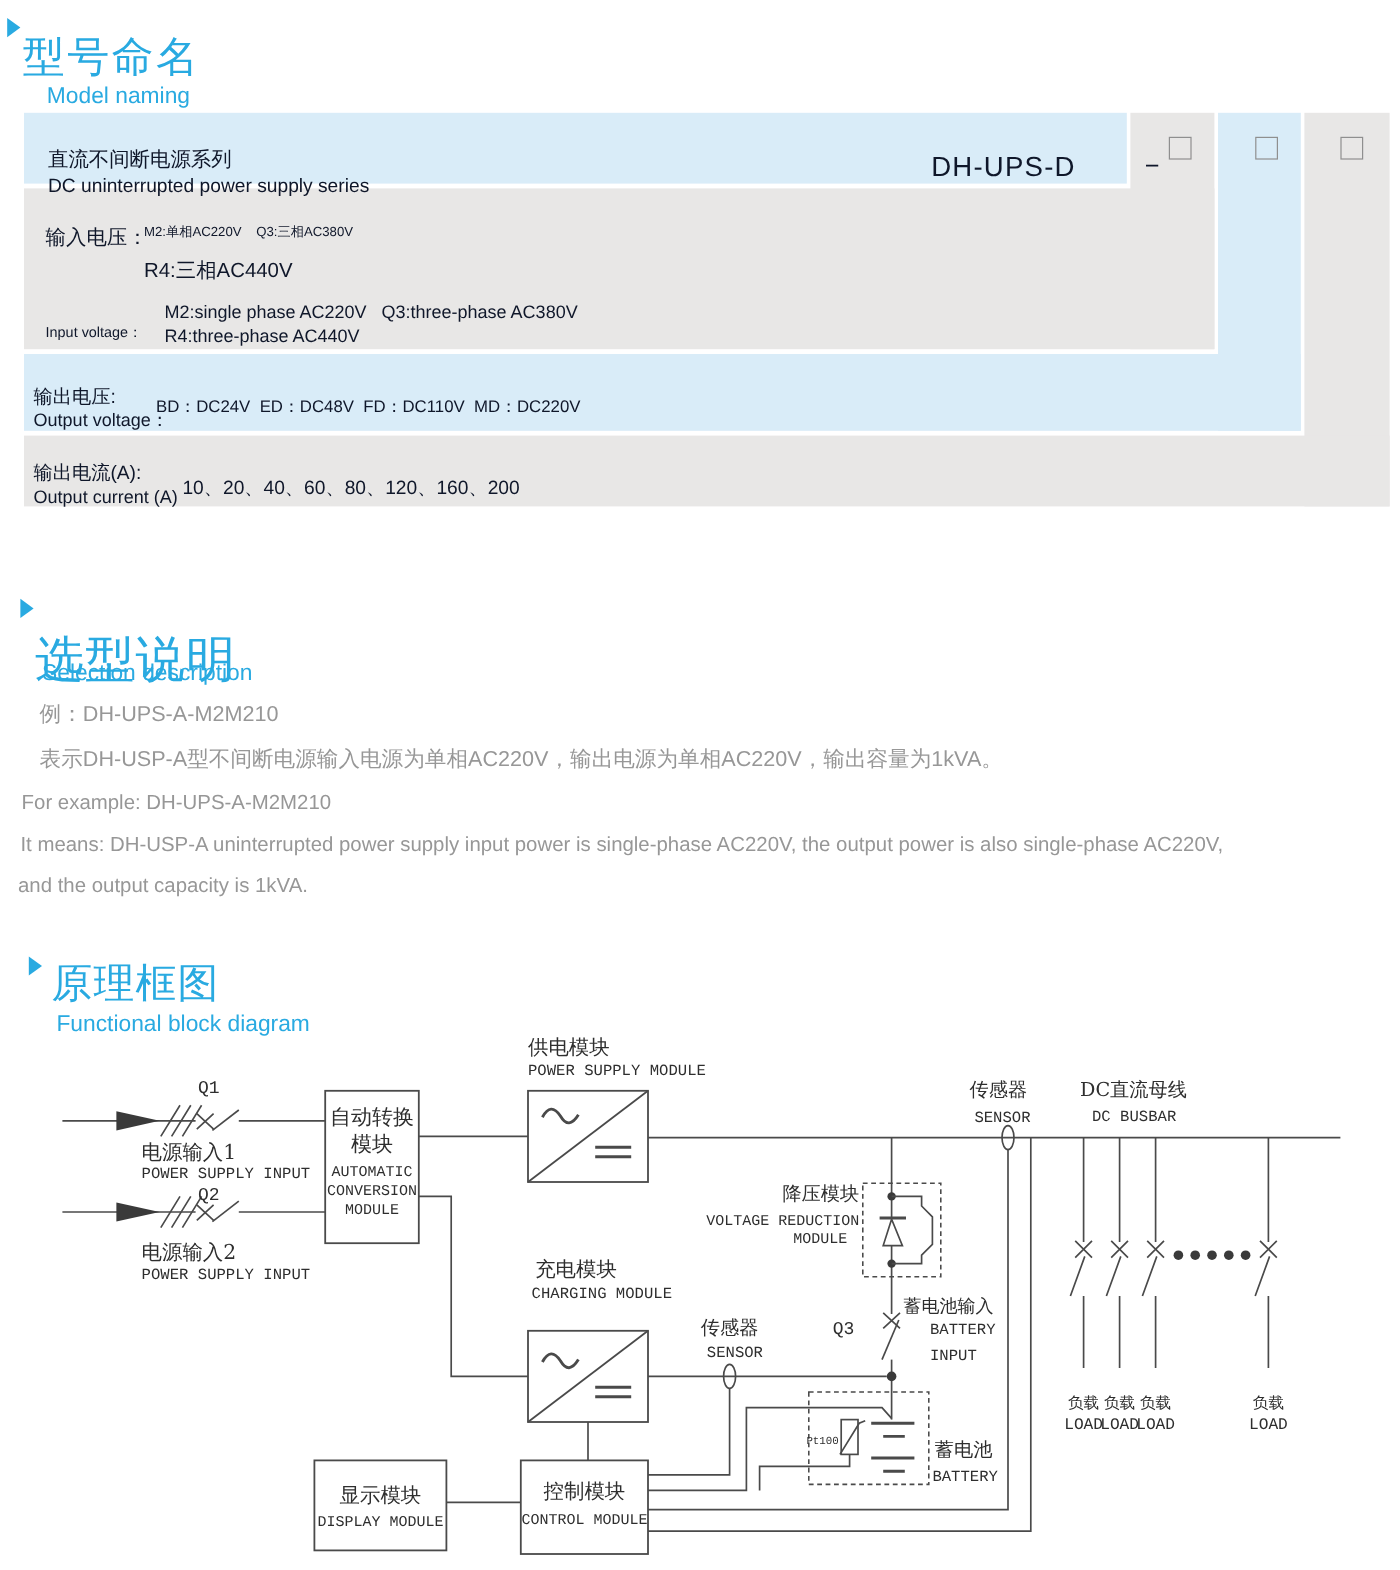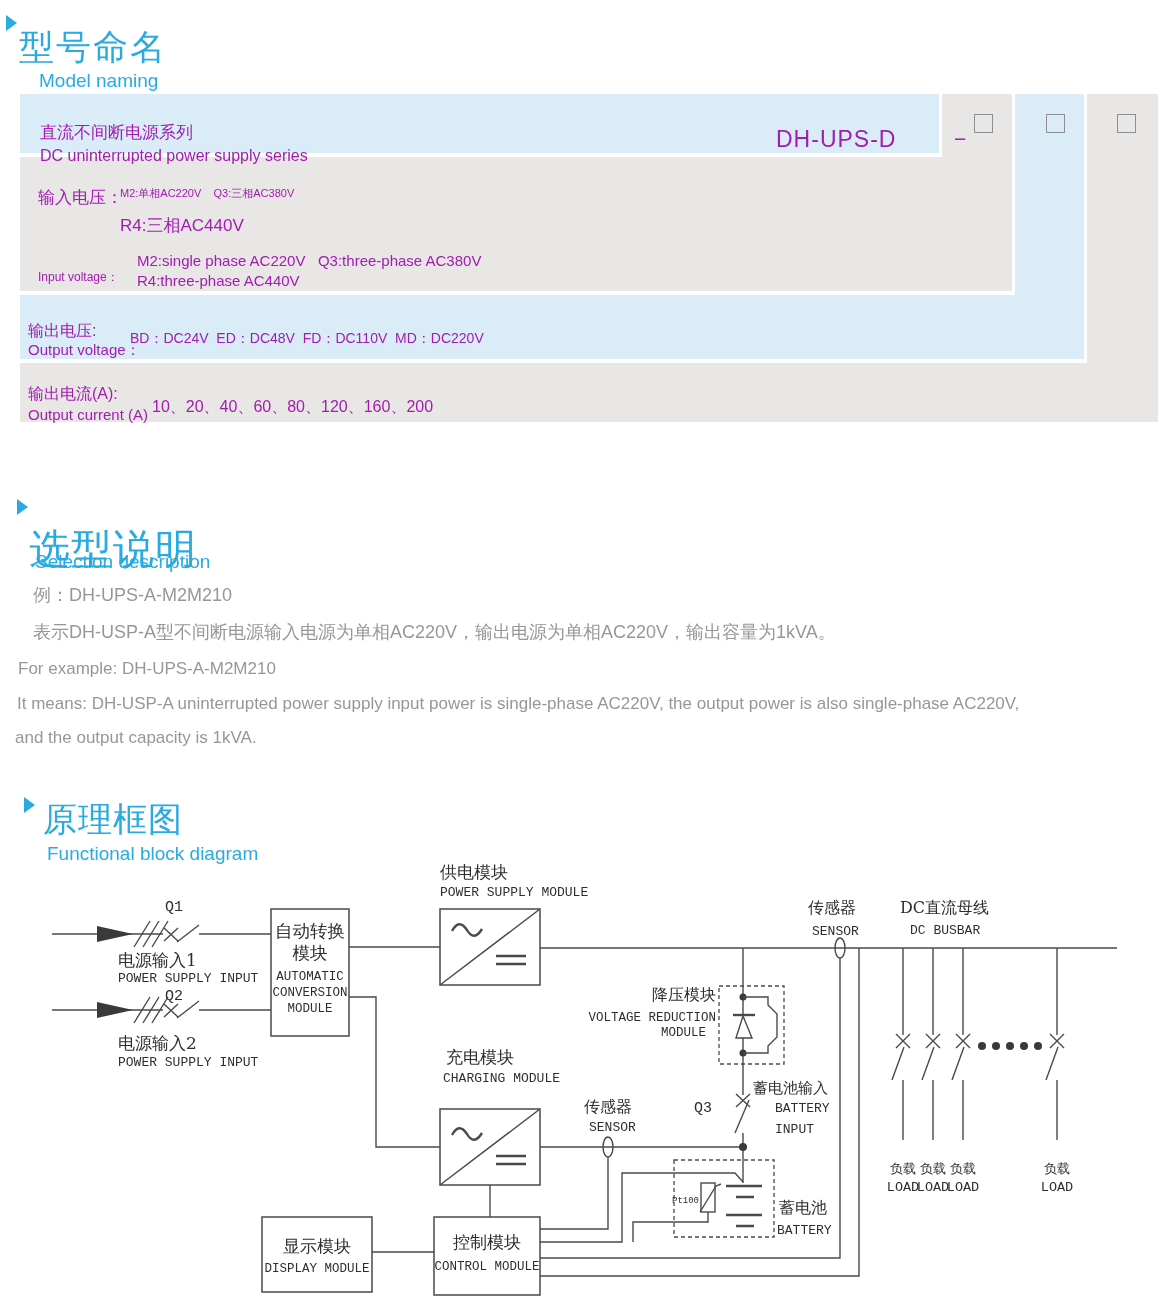--- a/index.html
+++ b/index.html
@@ -2,21 +2,21 @@
 <html><head>
 <meta charset="utf-8">
 <style>
   html,body{margin:0;padding:0;background:#fff;}
   .page{position:relative;width:1167px;height:1308px;background:#ffffff;
         font-family:"Liberation Sans",sans-serif;overflow:hidden;}
   .abs{position:absolute;white-space:pre;margin-top:18px;}
   .tri{position:absolute;width:0;height:0;border-left:11px solid #29aae1;
        border-top:8px solid transparent;border-bottom:8px solid transparent;}
   .blue{color:#29aae1;}
-  .g1{color:#a21caf;}
+  .g1{color:#0f172a;}
   .g2{color:#979797;}
   .strip{position:absolute;}
   .bgblue{background:#d9ecf8;}
   .bggray{background:#e8e7e6;}
   .sq{position:absolute;width:17px;height:17px;border:1.5px solid #8f8f8f;}
   .cnl{font-family:"DejaVu Serif",serif;fill:#2e2e2e;}
   .enl{font-family:"Liberation Mono",monospace;fill:#2e2e2e;}
   svg{position:absolute;left:0;top:850px;}
   svg .wire{stroke:#4a4a4a;stroke-width:1.4;fill:none;}
   svg .thick{stroke:#4a4a4a;stroke-width:2.4;fill:none;}

